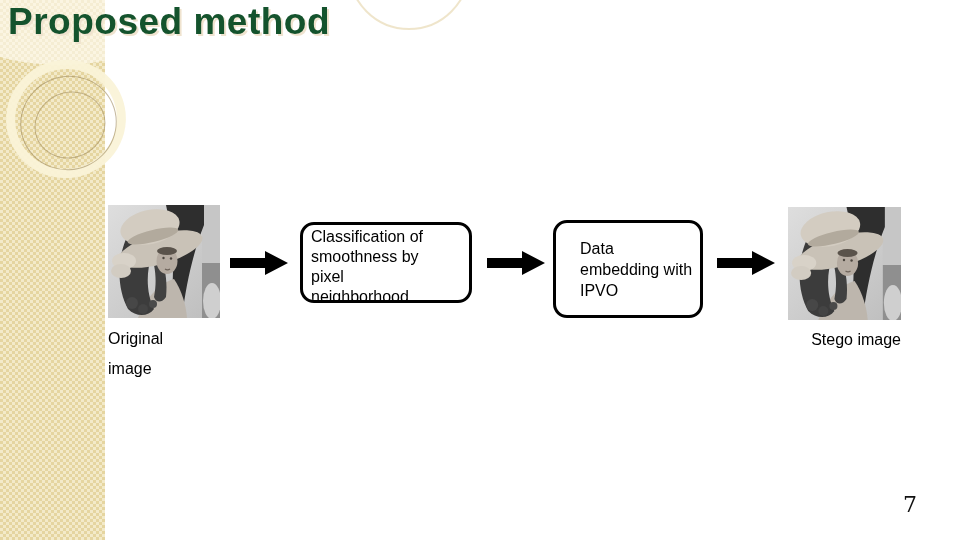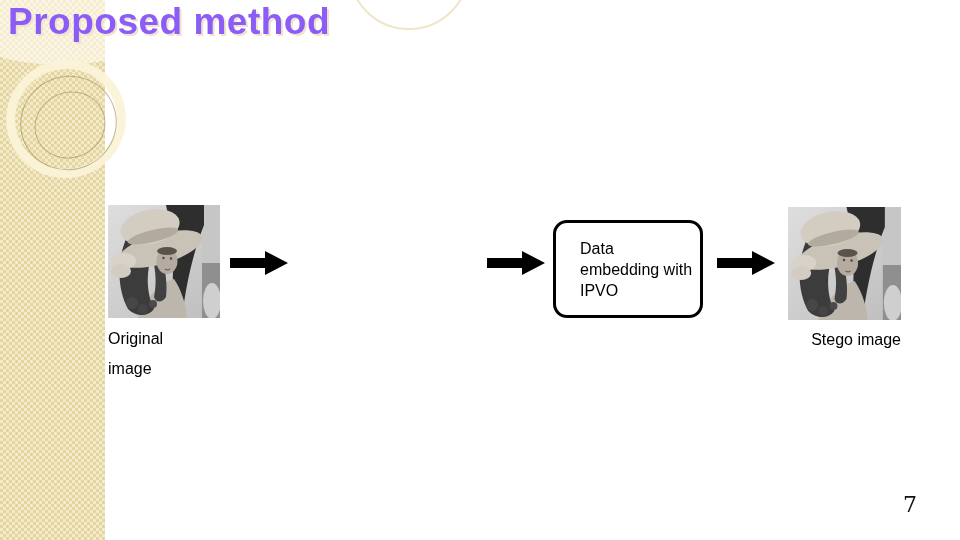--- a/index.html
+++ b/index.html
@@ -37,21 +37,21 @@
     border:1.5px solid rgba(150,128,80,0.5); transform:rotate(-24deg);
   }
   .ring-faint{
     left:348px; top:-92px; width:118px; height:118px;
     border:2px solid rgba(235,222,190,0.8);
   }
   
   .title{
     position:absolute; left:8px; top:-1px; margin:0;
     font-size:37px; line-height:46px; font-weight:bold; letter-spacing:0.5px;
-    color:#8b5cf6; text-shadow:2px 2px 0 #efe3cf;
+    color:#14532d; text-shadow:2px 2px 0 #efe3cf;
   }
   
   .imgbox{position:absolute; width:112px; height:113px;}
   .imgbox svg{display:block; width:100%; height:100%;}
   .img-original{left:108px; top:205px;}
   .img-stego{left:788px; top:207px; width:113px;}
   .arrow{position:absolute; width:58px; height:26px;}
   .arrow-1{left:230px; top:250px;}
   .arrow-2{left:487px; top:250px;}
   .arrow-3{left:717px; top:250px;}
@@ -122,20 +122,24 @@
   <div class="imgbox img-original">
     <svg viewBox="0 0 112 113" preserveAspectRatio="none">
       <use href="#lena" xlink:href="#lena"></use>
     </svg>
   </div>
 
   <svg class="arrow arrow-1" viewBox="0 0 58 26">
     <polygon points="0,8 35,8 35,1 58,13 35,25 35,18 0,18" fill="#000"></polygon>
   </svg>
 
+  <div class="flowbox box-1 preline">Classification of
+smoothness by
+pixel
+neighborhood</div>
 
   <svg class="arrow arrow-2" viewBox="0 0 58 26">
     <polygon points="0,8 35,8 35,1 58,13 35,25 35,18 0,18" fill="#000"></polygon>
   </svg>
 
   <div class="flowbox box-2">
     <div class="preline">Data
 embedding with
 IPVO</div>
   </div>

